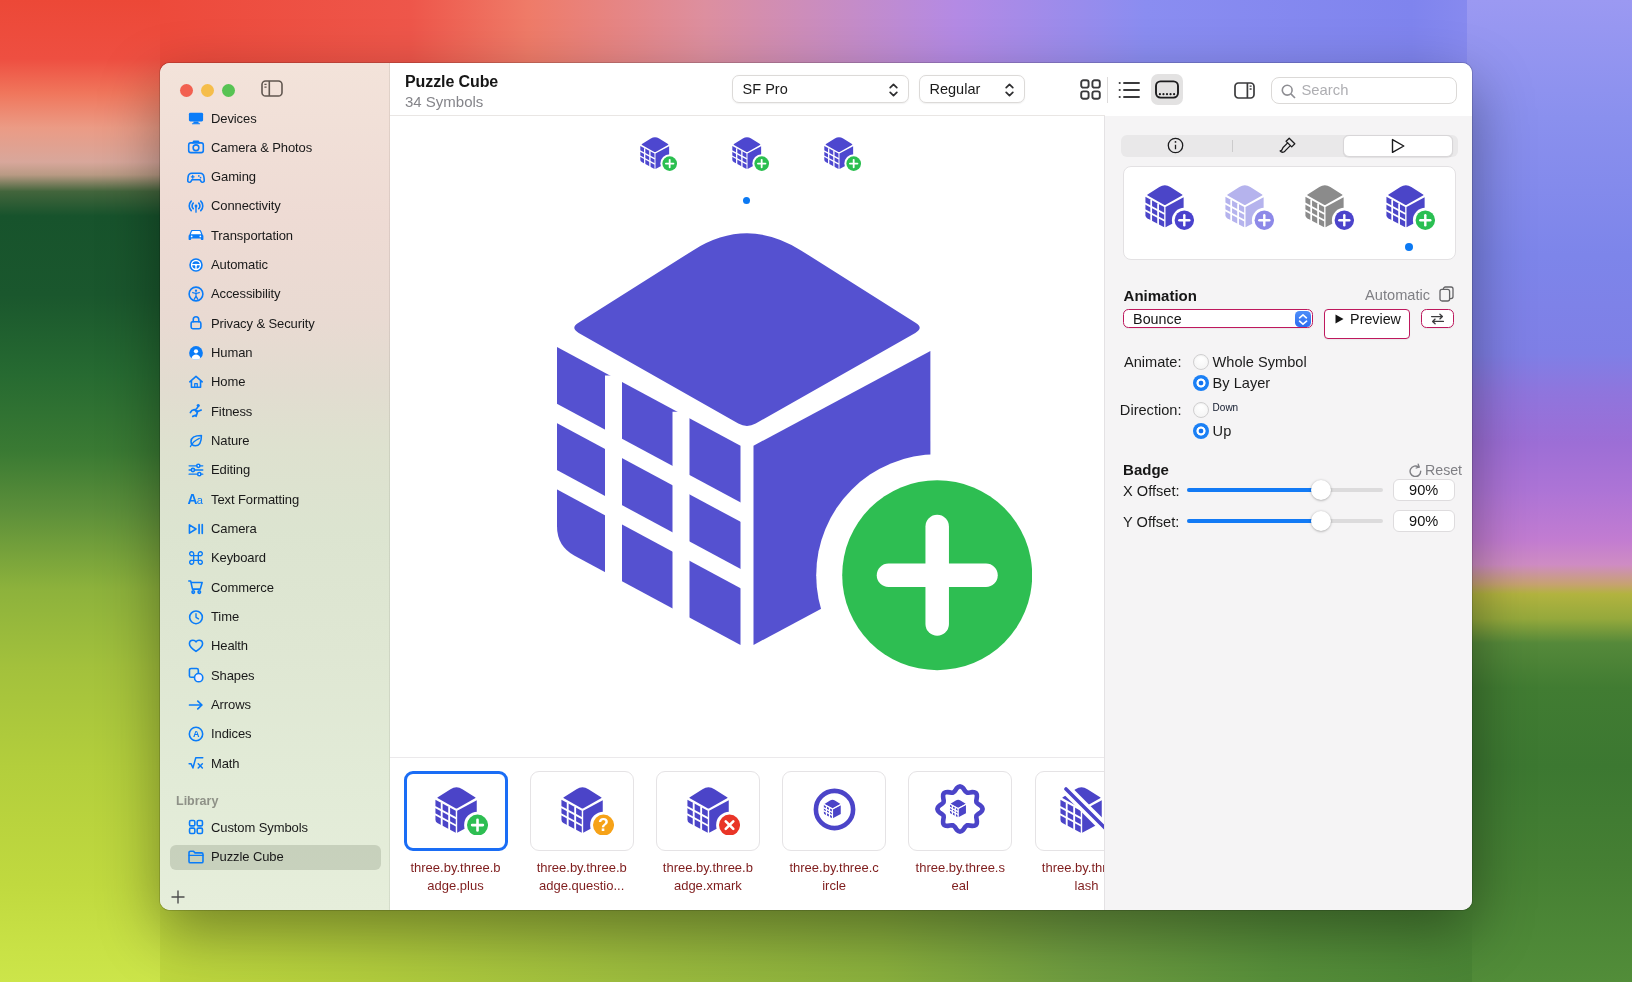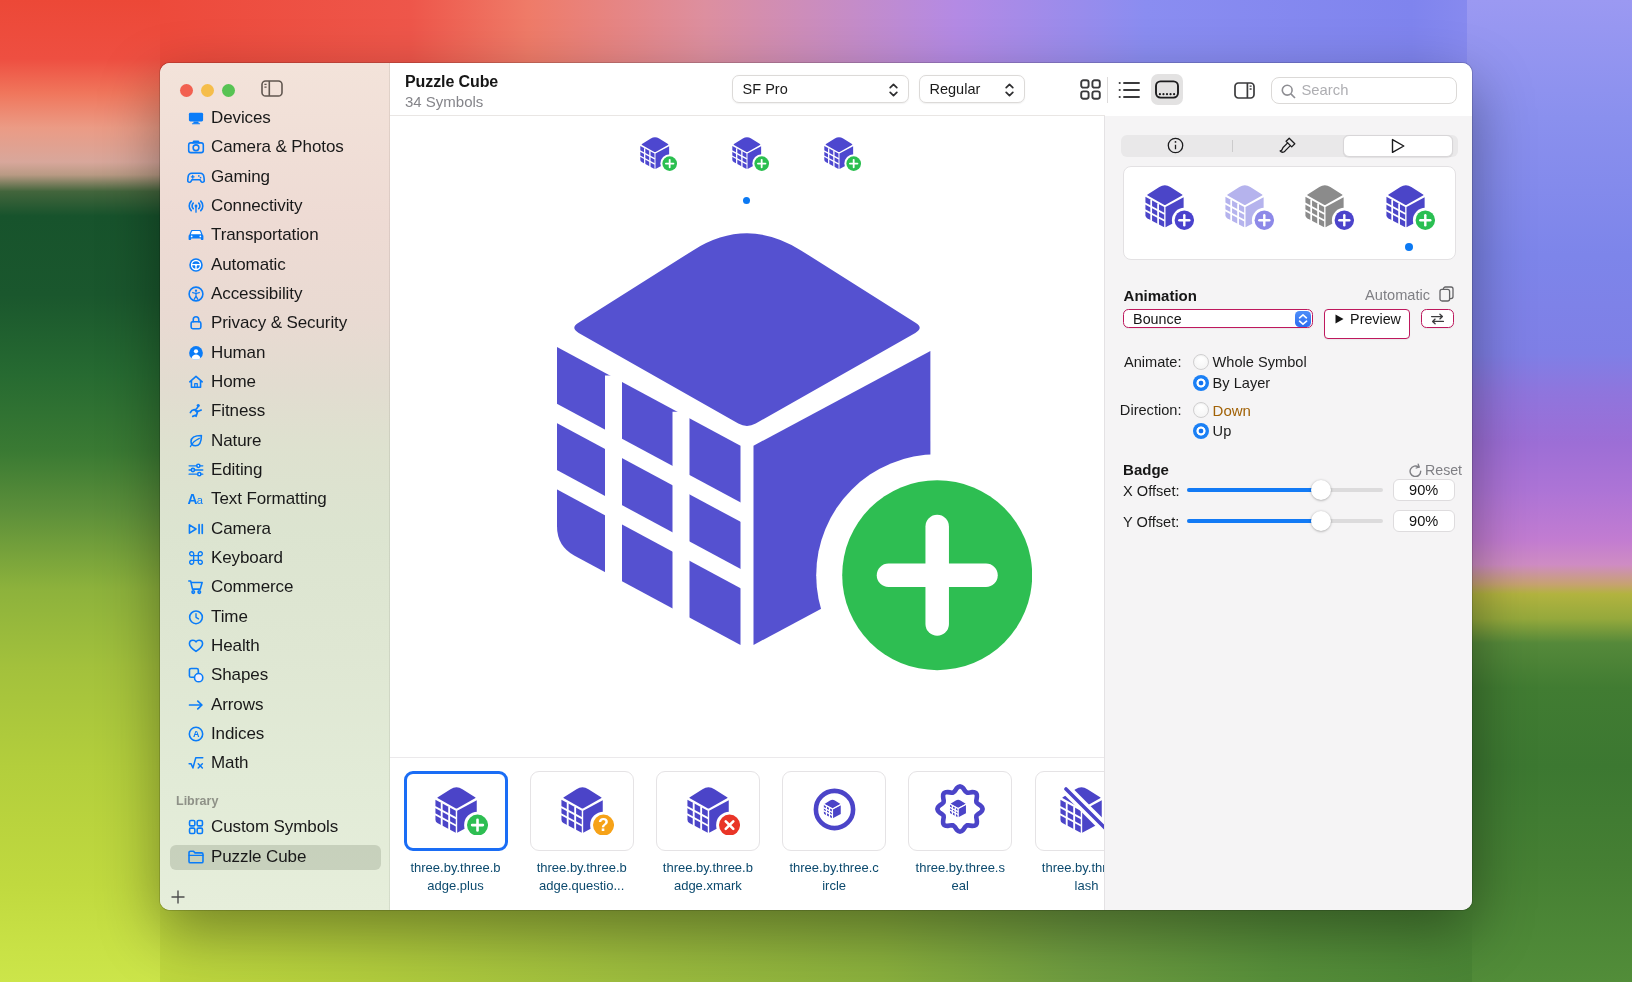--- a/index.html
+++ b/index.html
@@ -3,32 +3,32 @@
 <style>
 *{margin:0;padding:0;box-sizing:border-box}
 html,body{width:1632px;height:982px;overflow:hidden}
 body{font-family:"Liberation Sans",sans-serif;position:relative;background:#7aa23c}
 .wall{position:absolute;inset:0;background:#47813a}
 .win{position:absolute;left:160px;top:63px;width:1312px;height:847px;border-radius:10px;overflow:hidden;background:#fff;box-shadow:0 0 0 1px rgba(0,0,0,0.14),0 22px 60px rgba(0,0,0,.38)}
 .sidebar{position:absolute;left:0;top:0;width:230px;height:847px;background:linear-gradient(180deg,#f3e3da 0%,#eedbd4 18%,#e9dad2 30%,#e2dcd0 38%,#dee1cf 45%,#dce4d0 55%,#dfe7d3 70%,#e2ebd7 85%,#e6eedb 100%);border-right:1px solid rgba(0,0,0,0.07)}
 .tl{position:absolute;top:20.5px;width:13px;height:13px;border-radius:50%}
 .srow{position:absolute;left:10px;width:210px;height:26px;display:flex;align-items:center}
 .srow .ic{width:24px;height:17px;flex:0 0 24px;display:flex;align-items:center;justify-content:flex-start}
-.srow .lb{font-size:17px;color:#191919;letter-spacing:-0.1px;white-space:nowrap}
+.srow .lb{font-size:13px;color:#191919;letter-spacing:-0.1px;white-space:nowrap}
 .sel{background:rgba(95,105,82,0.21);border-radius:6px}
 .toolbar{position:absolute;left:230px;top:0;right:0;height:52px;background:#fff}
 .tbline{position:absolute;left:230px;top:52px;width:715px;height:1px;background:#e9e6e4}
 .ttl{position:absolute;left:15px;top:10px;font-size:16px;font-weight:bold;color:#161616;letter-spacing:-0.1px}
 .sub{position:absolute;left:15px;top:30px;font-size:15px;color:#85858a}
 .dd{position:absolute;top:12px;height:28px;background:#fff;border:1px solid #dcdad8;border-radius:7px;font-size:14.5px;color:#1a1a1a;display:flex;align-items:center;padding:0 10px;box-shadow:0 0.5px 1.5px rgba(0,0,0,0.06)}
 .canvas{position:absolute;left:230px;top:53px;width:714px;height:641px;background:#fff}
 .strip{position:absolute;left:230px;top:694px;width:714px;height:153px;background:#fff;border-top:1px solid #ebe9eb;overflow:hidden}
 .card{position:absolute;top:13px;width:104px;height:80px;background:#fff;border:1px solid #e5e3e5;border-radius:9px;display:flex;align-items:center;justify-content:center}
 .card.on{border:3px solid #1a6df5}
-.clab{position:absolute;top:101px;width:140px;font-size:13px;line-height:17.5px;color:#0c4a6e;text-align:center}
+.clab{position:absolute;top:101px;width:140px;font-size:13px;line-height:17.5px;color:#7f1d1d;text-align:center}
 .panel{position:absolute;left:944px;top:53px;width:368px;height:794px;background:#f5f4f5;border-left:1px solid #e4e2e4}
 .pbtn{position:absolute;background:#fff;border:1px solid #be185d;border-radius:6px;box-shadow:0 0.5px 1px rgba(0,0,0,0.05)}
 .radio{position:absolute;width:16px;height:16px;border-radius:50%}
 .radio.off{background:radial-gradient(circle at 50% 30%,#ffffff,#f2f2f2);border:1px solid #d0cfd0;box-shadow:inset 0 1px 1px rgba(0,0,0,0.04)}
 .radio.on{background:radial-gradient(circle at 50% 50%,#1273f0 0 2px,#ffffff 2.7px 4.2px,#1b80f5 4.9px 100%)}
 .slider{position:absolute;height:4px;border-radius:2px;background:#dcdbdc}
 .slider .fill{position:absolute;left:0;top:0;height:4px;border-radius:2px;background:#127af5}
 .slider .thumb{position:absolute;top:-8px;width:20px;height:20px;border-radius:50%;background:#fff;box-shadow:0 0.5px 2.5px rgba(0,0,0,0.35)}
 .vbox{position:absolute;width:62px;height:22px;background:#fff;border:1px solid #dedcde;border-radius:6px;font-size:14.6px;color:#111;display:flex;align-items:center;justify-content:center}
 </style></head>
@@ -514,21 +514,21 @@
           <path d="M2.6 4.6h10.6M10.9 2.3l2.5 2.3-2.5 2.3M14.4 9.4H3.8M6.1 7.1L3.6 9.4l2.5 2.3"></path>
         </svg>
       </div>
       <div style="position:absolute;left:0;top:238.4px;width:76.5px;text-align:right;font-size:14.6px;color:#1b1b1b">Animate:</div>
       <div class="radio off" style="left:87.8px;top:237.9px"></div>
       <div style="position:absolute;left:107.6px;top:238.4px;font-size:14.6px;color:#1b1b1b">Whole Symbol</div>
       <div class="radio on" style="left:87.8px;top:258.9px"></div>
       <div style="position:absolute;left:107.6px;top:259.4px;font-size:14.6px;color:#1b1b1b">By Layer</div>
       <div style="position:absolute;left:0;top:286px;width:76.5px;text-align:right;font-size:14.6px;color:#1b1b1b">Direction:</div>
       <div class="radio off" style="left:87.8px;top:285.5px"></div>
-      <div style="position:absolute;left:107.6px;top:286px;font-size:15px;color:#a16207">Down</div>
+      <div style="position:absolute;left:107.6px;top:286px;font-size:10px;color:#0f172a">Down</div>
       <div class="radio on" style="left:87.8px;top:306.5px"></div>
       <div style="position:absolute;left:107.6px;top:307px;font-size:14.6px;color:#1b1b1b">Up</div>
       <div style="position:absolute;left:18.1px;top:345px;font-size:15px;font-weight:bold;color:#161616">Badge</div>
       <div style="position:absolute;left:303.8px;top:347px"><svg width="13" height="14" viewBox="0 0 13 14" fill="none" stroke="#7f7f84" stroke-width="1.4" stroke-linecap="round">
           <path d="M11.7 8.2a5.3 5.3 0 1 1-2-4.1"></path>
           <path d="M9.2 1.2l1 2.9-3 .9" stroke-width="1.3"></path>
         </svg></div>
       <div style="position:absolute;left:320px;top:346px;font-size:14.2px;color:#7f7f84">Reset</div>
       <div style="position:absolute;left:18px;top:366.6px;font-size:14.6px;color:#1b1b1b">X Offset:</div>
       <div class="slider" style="left:81.8px;top:372.0px;width:196.2px">

